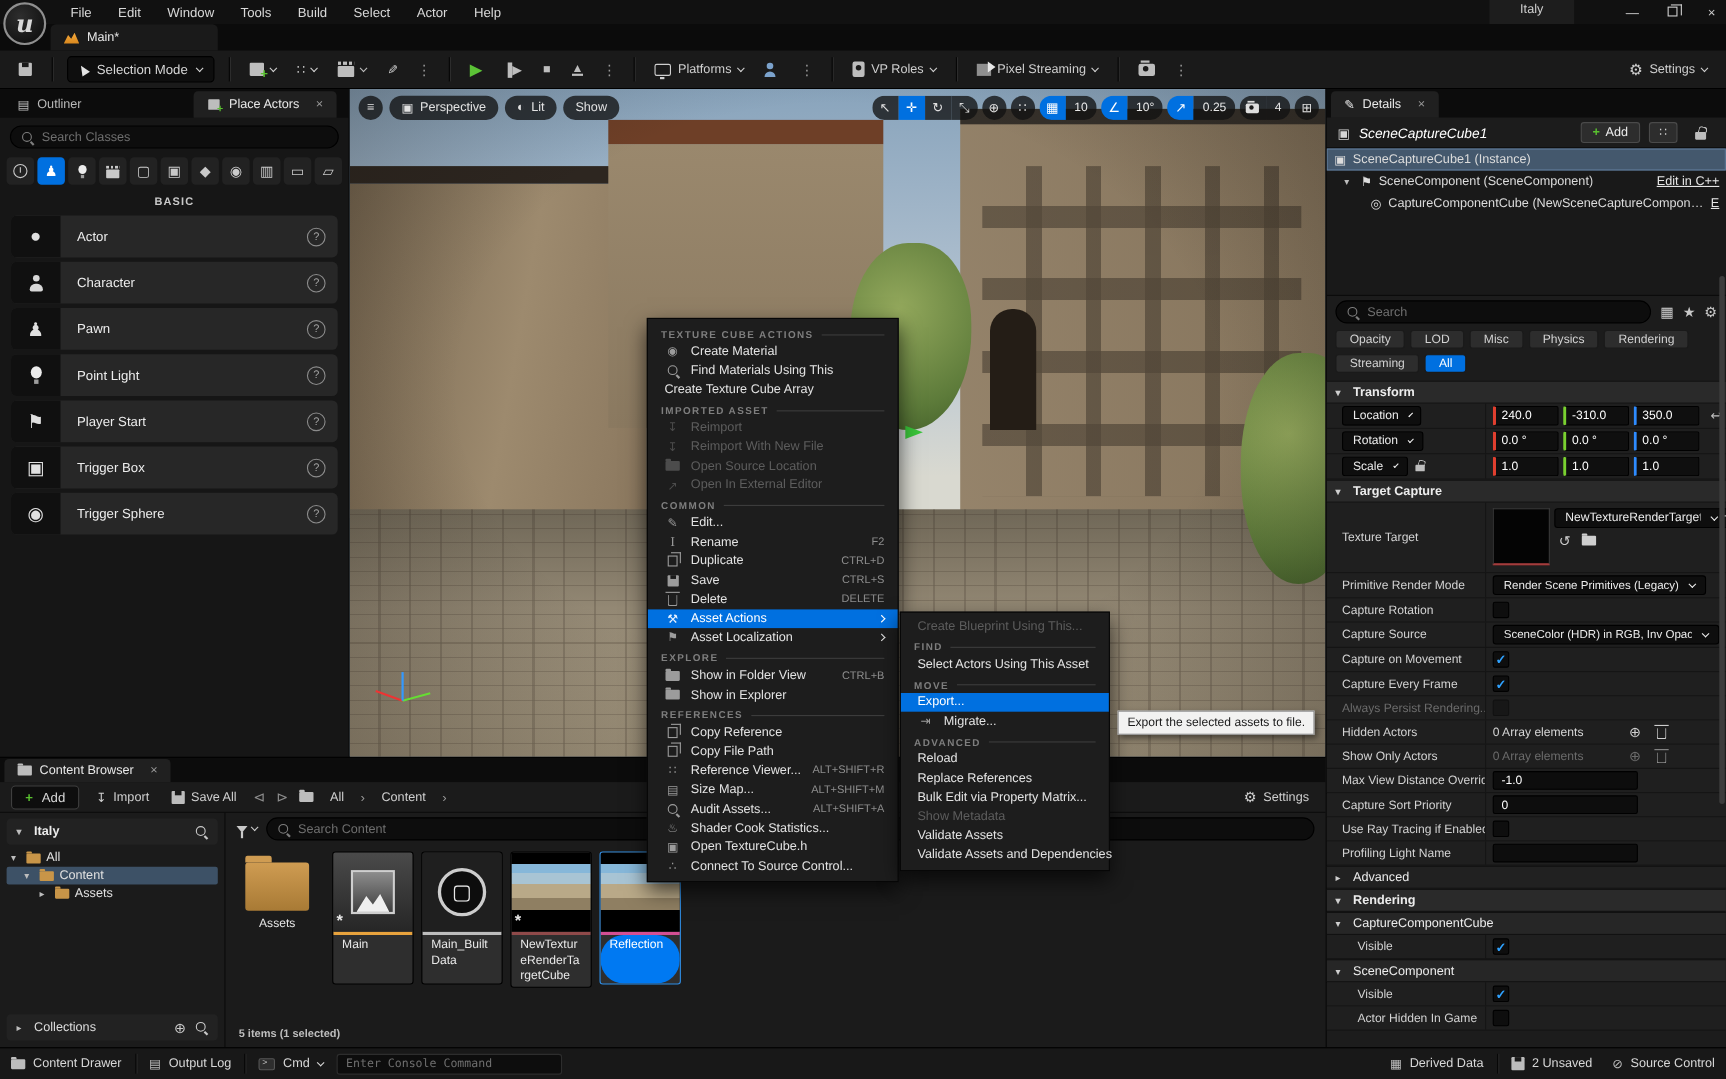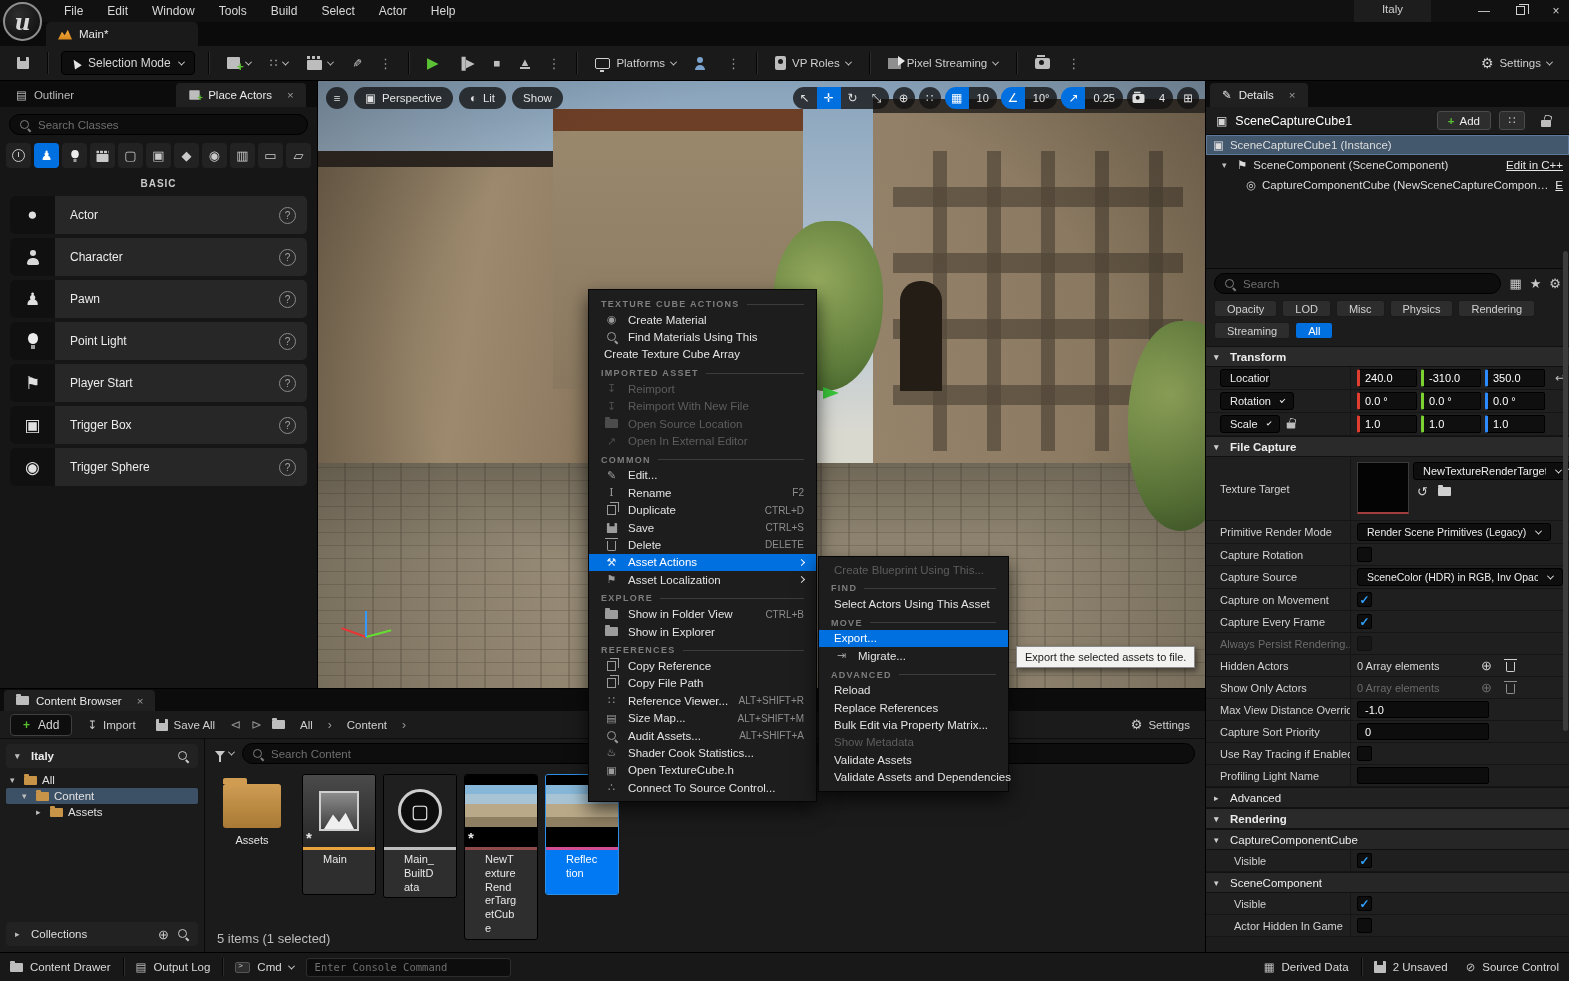--- a/index.html
+++ b/index.html
@@ -132,21 +132,21 @@
   .mi.dis .ico { color:#4c4c4c; }
   .mi.hl { background:#0070e0; color:#fff; }
   .mi.hl .ico { color:#e8f2ff; }
   .subarrow { width:5px; height:5px; border-right:1.6px solid currentColor; border-top:1.6px solid currentColor; transform:rotate(45deg); }
   .tooltip { position:absolute; left:1016px; top:646px; background:#f2f2f1; color:#1a1a1a; border:1px solid #8a8a8a; box-shadow:2px 3px 6px rgba(0,0,0,.5); font-size:11px; padding:4px 8px; z-index:40; white-space:nowrap; }
 
   
   .details { position:absolute; left:1205px; top:81px; width:364px; height:871px; background:#1c1c1c; border-left:1px solid #000; overflow:hidden; }
   .dtabs { height:26px; background:#0c0c0c; display:flex; align-items:flex-end; }
   .dhead { height:27px; display:flex; align-items:center; gap:8px; padding:0 10px; background:#1c1c1c; }
-  .dhead .name { color:#fff; font-size:12.5px; flex:1; white-space:nowrap; overflow:hidden; }
+  .dhead .name { color:#fff; font-size:12.5px; flex:1; white-space:nowrap; overflow:hidden;font-style:italic; }
   .addbtn { background:#2d2d2d; border:1px solid #4a4a4a; border-radius:3px; height:19px; display:flex; align-items:center; gap:5px; padding:0 10px; color:#ececec; font-size:11.5px; }
   .addbtn .plus { color:#59c12f; font-weight:bold; }
   .sqbtn { background:#2d2d2d; border:1px solid #4a4a4a; border-radius:3px; width:26px; height:19px; display:flex; align-items:center; justify-content:center; color:#cfcfcf; font-size:11px; }
   .dtree { background:#191919; height:135px; border-top:1px solid #0a0a0a; border-bottom:1px solid #0a0a0a; }
   .trow { height:20px; display:flex; align-items:center; gap:6px; padding:0 6px; font-size:11.5px; color:#dcdcdc; white-space:nowrap; overflow:hidden; }
   .trow.sel { background:#44586d; border:1px solid #5e7florida; }
   .trow.sel { border:1px solid #5f7a99; }
   .trow .link { margin-left:auto; text-decoration:underline; color:#e6e6e6; flex:none; }
   .dsearch { display:flex; align-items:center; gap:8px; padding:4px 8px; }
   .dsearch .searchbar { flex:1; margin:0; }
@@ -195,29 +195,29 @@
   .grid { display:flex; gap:7px; margin-top:10px; align-items:flex-start; }
   .tile-folder { width:74px; display:flex; flex-direction:column; align-items:center; gap:6px; margin-right:6px; }
   .bigfold { width:58px; height:44px; background:linear-gradient(180deg,#cf9c52,#a87a35); border-radius:3px; position:relative; margin-top:10px; }
   .bigfold::before { content:""; position:absolute; top:-6px; left:0; width:24px; height:6px; background:#cf9c52; border-radius:2px 2px 0 0; }
   .tname { font-size:11px; color:#e4e4e4; text-align:center; }
   .card { width:74px; background:#2e2e2e; border:1px solid #000; border-radius:3px; overflow:hidden; display:flex; flex-direction:column; }
   .card.sel { border-color:#2f8fe8; }
   .cthumb { height:72px; position:relative; }
   .cthumb .star { position:absolute; left:3px; bottom:1px; color:#e8e8e8; font-size:15px; font-weight:bold; }
   .cstrip { height:3px; }
-  .clabel { min-height:44px; padding:3px 20px; font-size:11px; color:#e8e8e8; overflow-wrap:anywhere; line-height:1.25; }
+  .clabel { min-height:44px; padding:3px 8px; font-size:11px; color:#e8e8e8; overflow-wrap:anywhere; line-height:1.25;border-radius:21px; }
   .card.sel .clabel { background:#0079f2; color:#fff; }
   .thumb-level { background:linear-gradient(180deg,#4a4a4a,#262626); display:flex; align-items:center; justify-content:center; }
   .lvl-frame { width:40px; height:40px; border:2px solid #cfcfcf; background:linear-gradient(180deg,#8c8c8c,#3f3f3f); display:flex; align-items:flex-end; justify-content:center; }
   .lvl-mtn { width:30px; height:18px; background:#efefef; clip-path:polygon(0 100%,30% 20%,50% 62%,72% 10%,100% 100%); }
   .thumb-built { background:#1f1f1f; display:flex; align-items:center; justify-content:center; }
   .ring { width:44px; height:44px; border:3px solid #cdcdcd; border-radius:50%; display:flex; align-items:center; justify-content:center; color:#e8e8e8; font-size:19px; background:#0d0d0d; }
   .thumb-pano { background:linear-gradient(180deg,#000 0 14%,#86b7d9 14% 26%,#a8c4d4 26% 40%,#b9a988 40% 58%,#8f7f62 58% 72%,#000 72% 100%); }
-  .cb-status { position:absolute; left:12px; bottom:6px; color:#bdbdbd; font-size:13px; }
+  .cb-status { position:absolute; left:12px; bottom:6px; color:#bdbdbd; font-size:10px;font-weight:bold; }
 
   
   .statusbar { position:absolute; left:0; bottom:0; right:0; height:29px; background:#181818; border-top:1px solid #000; display:flex; align-items:center; padding:0 10px; gap:12px; font-size:11.5px; color:#d8d8d8; }
   .sb-item { display:flex; align-items:center; gap:7px; }
   .sb-div { width:1px; height:18px; background:#060606; box-shadow:1px 0 0 #2c2c2c; }
   .console { width:205px; height:19px; background:#0d0d0d; border:1px solid #2d2d2d; border-radius:3px; display:flex; align-items:center; padding:0 8px; }
   .console input { background:transparent; border:none; outline:none; width:100%; color:#9a9a9a; font-family:"DejaVu Sans Mono",monospace; font-size:10.5px; }
   .console input::placeholder { color:#6f6f6f; }
   .statusbar .spacer { flex:1; }
 </style>
@@ -523,21 +523,21 @@
       <span class="chip">Rendering</span>
       <span class="chip">Streaming</span>
       <span class="chip on">All</span>
     </div>
 
     <div class="sect">
         <span class="car">▾</span>
         <span>Transform</span>
       </div>
     <div class="prow">
-      <span class="plabel"><span class="dpill" style="width:50px;display:inline-flex">
+      <span class="plabel"><span class="dpill" style="width:72px;display:inline-flex">
             <span>Location</span>
             <span class="chev"></span>
           </span></span>
       <span class="pval">
         <span class="vbox x">240.0</span>
         <span class="vbox y">-310.0</span>
         <span class="vbox z">350.0</span>
         <span style="width:14px"></span>
         <span class="reset">↩</span>
       </span>
@@ -565,21 +565,21 @@
       <span class="pval">
         <span class="vbox x">1.0</span>
         <span class="vbox y">1.0</span>
         <span class="vbox z">1.0</span>
         <span style="width:14px"></span>
       </span>
     </div>
 
     <div class="sect">
         <span class="car">▾</span>
-        <span>File Capture</span>
+        <span>Target Capture</span>
       </div>
     <div class="prow" style="min-height:64px">
       <span class="plabel">Texture Target</span>
       <span class="pval" style="align-items:flex-start;padding-top:5px">
         <span class="thumb-tt"></span>
         <span style="display:flex;flex-direction:column;gap:4px;flex:1;min-width:0">
           <span class="dpill" style="max-width:158px">
               <span style="overflow:hidden;flex:1">NewTextureRenderTarget</span>
               <span class="chev"></span>
             </span>

